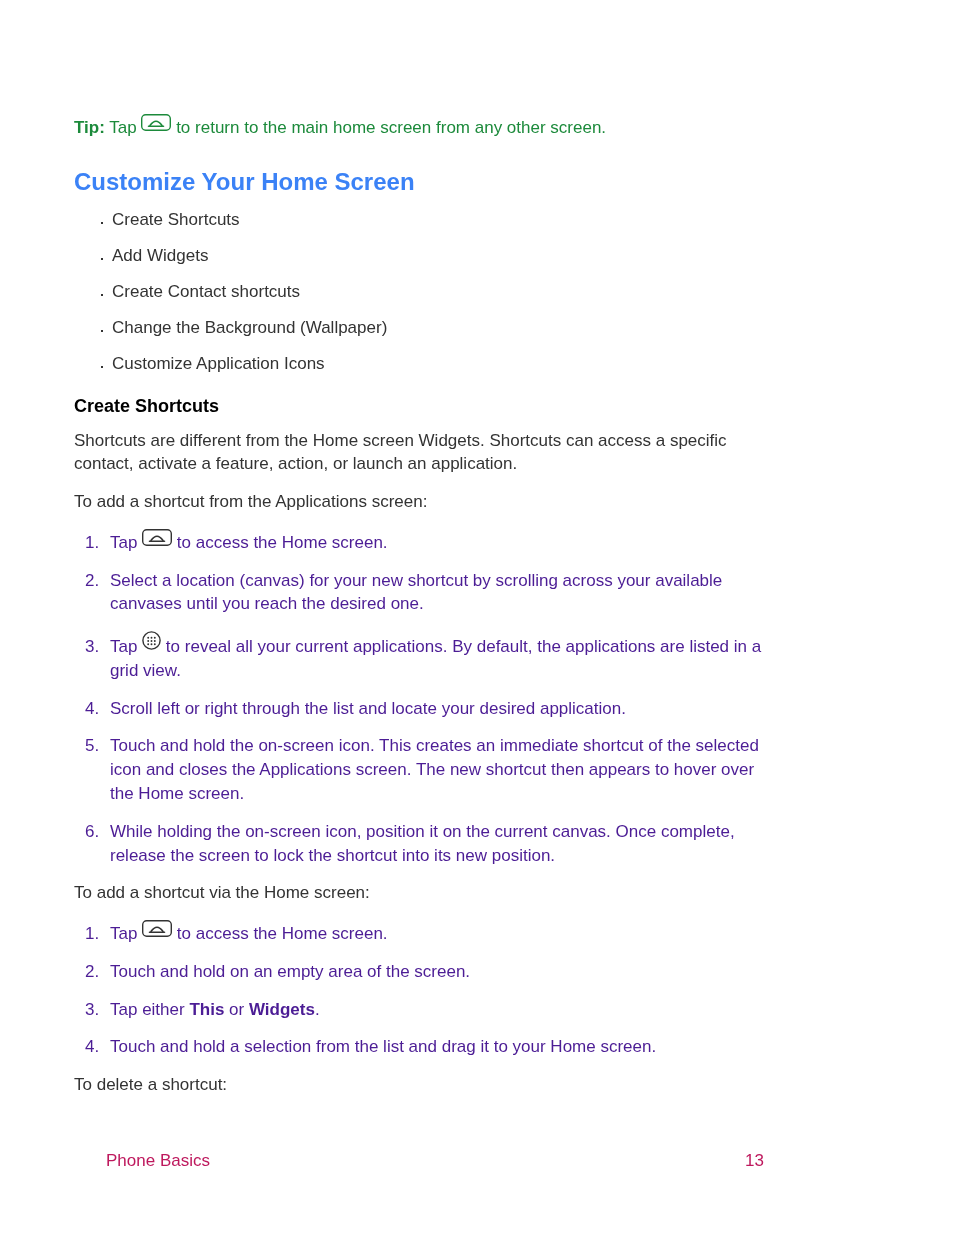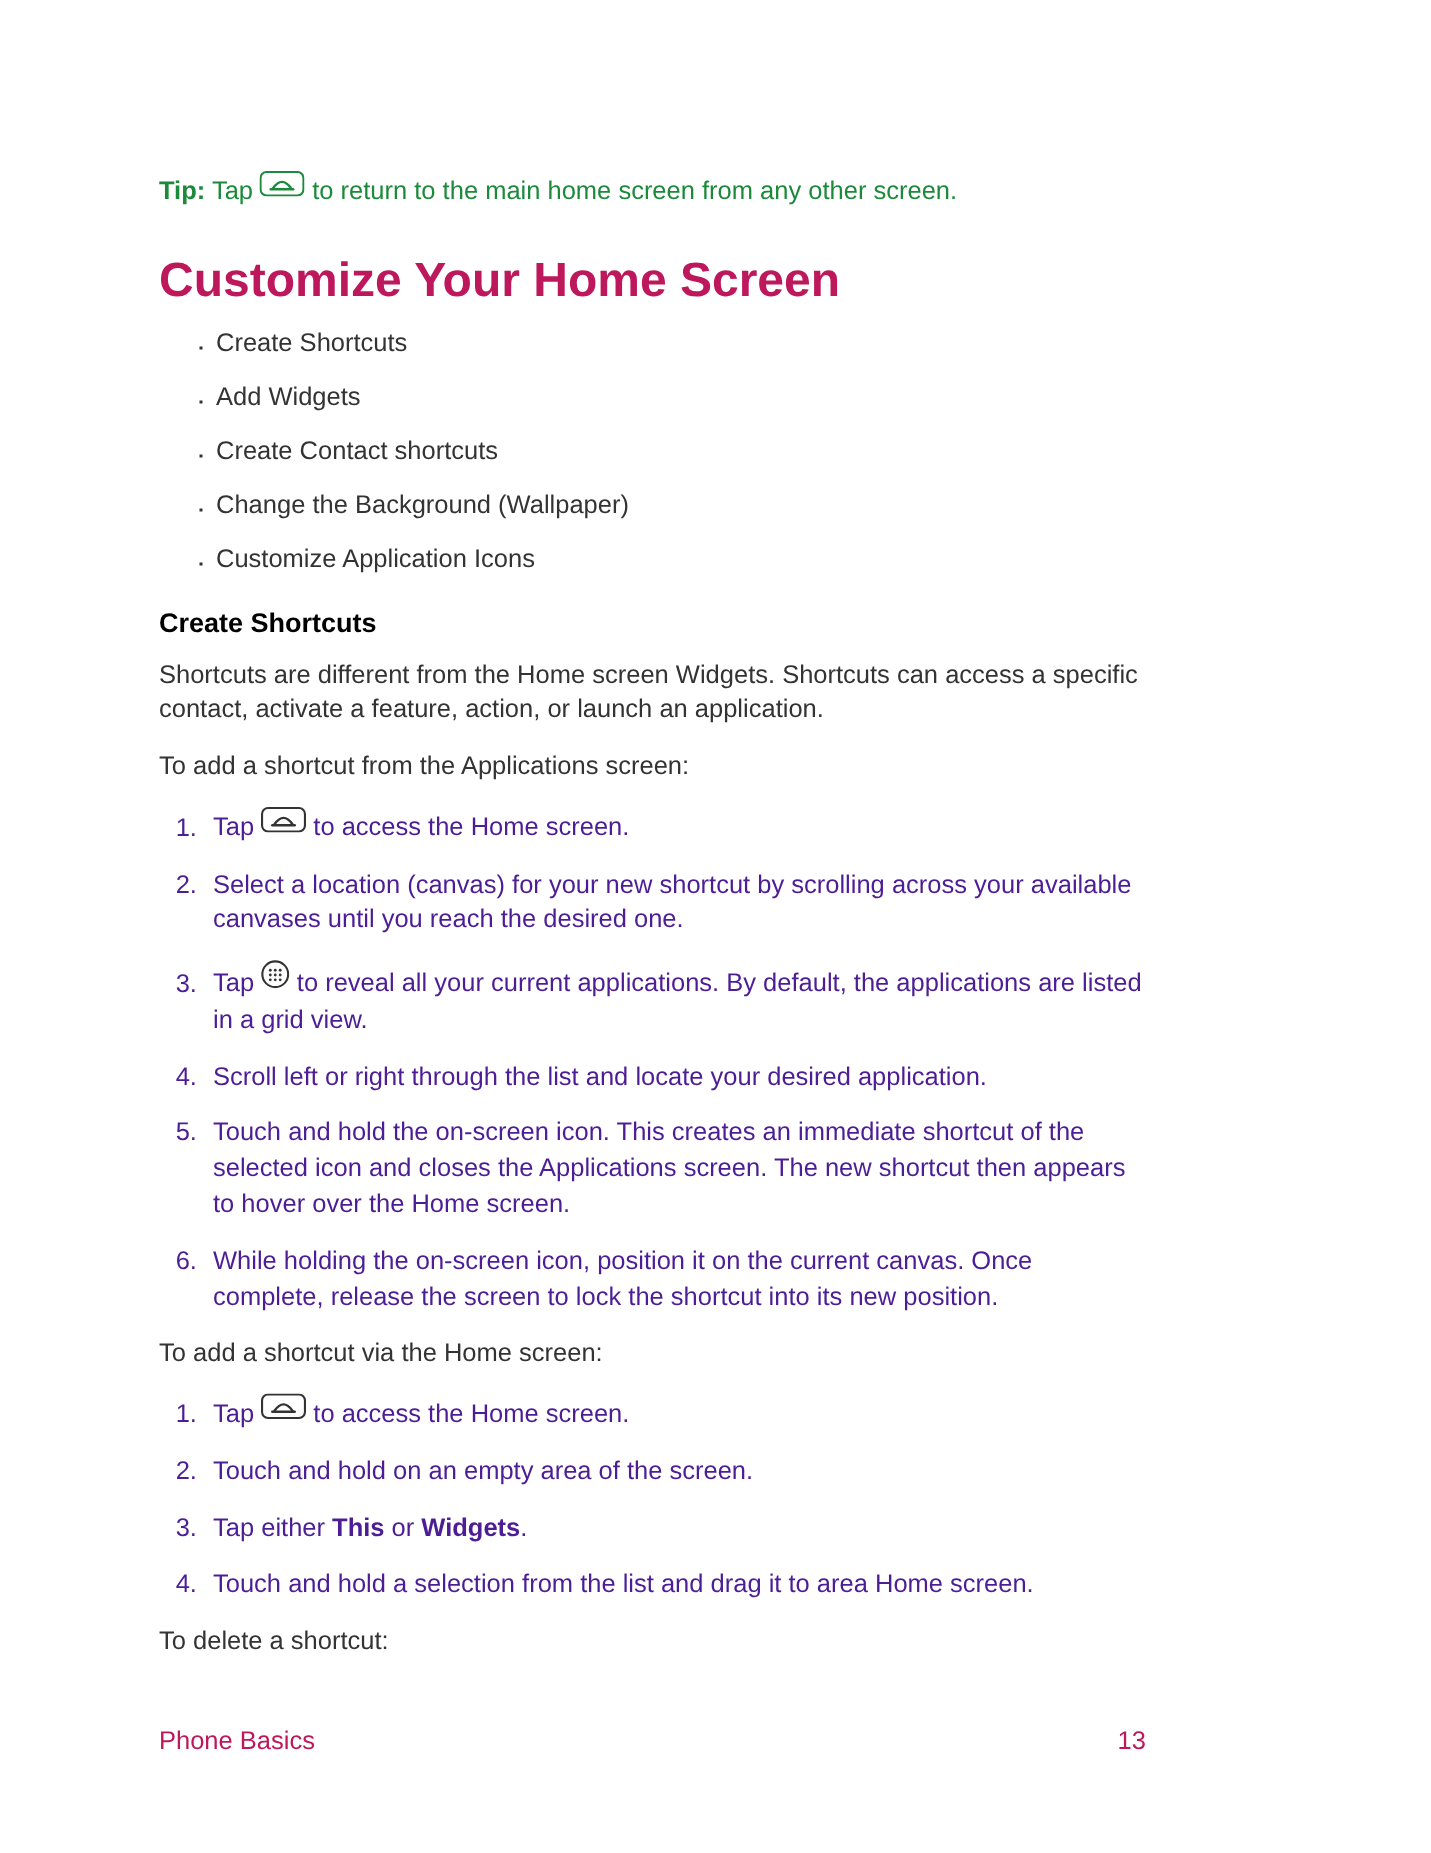--- a/index.html
+++ b/index.html
@@ -7,36 +7,36 @@
     padding: 0;
     background: #ffffff;
     font-family: Arial, Helvetica, sans-serif;
     color: #333333;
   }
   .page {
     width: 870px;
     height: 1235px;
     position: relative;
     box-sizing: border-box;
-    padding: 113px 106px 0 106px;
+    padding: 113px 106px 0 74px;
   }
   .tip-line {
     color: #1c8a3b;
     font-size: 17px;
     line-height: 1.4;
     margin-bottom: 28px;
   }
   .tip-label {
     font-weight: bold;
   }
   .heading {
-    font-size: 32px;
+    font-size: 24px;
     font-weight: 900;
     font-family: Arial, Helvetica, sans-serif;
-    color: #be185d;
+    color: #3b82f6;
     margin: 0 0 14px 0;
   }
   .para {
     font-size: 17px;
     line-height: 1.4;
     color: #333333;
     margin: 0 0 14px 0;
   }
   ul.square {
     list-style-type: square;
@@ -167,21 +167,21 @@
       <span>Tap </span><span class="inline-icon"><svg width="30" height="17" viewBox="0 0 30 17">
             <rect x="0.7" y="0.7" width="28.6" height="15.6" rx="4" ry="4" fill="none" stroke="#333333" stroke-width="1.4"></rect>
             <path d="M9 11.5 Q15 3 21 11.5" fill="none" stroke="#333333" stroke-width="1.6" stroke-linecap="round"></path>
             <line x1="7.5" y1="12.2" x2="22.5" y2="12.2" stroke="#333333" stroke-width="1.6" stroke-linecap="round"></line>
           </svg></span><span> to access the Home screen.</span>
     </li>
     <li>Touch and hold on an empty area of the screen.</li>
     <li>
       <span>Tap either </span><span class="bold">This</span><span> or </span><span class="bold">Widgets</span><span>.</span>
     </li>
-    <li>Touch and hold a selection from the list and drag it to area Home screen.</li>
+    <li>Touch and hold a selection from the list and drag it to your Home screen.</li>
   </ol>
 
   <p class="para">To delete a shortcut:</p>
 
   <div class="footer">
     <span>Phone Basics</span>
     <span>13</span>
   </div>
 
 </div>

